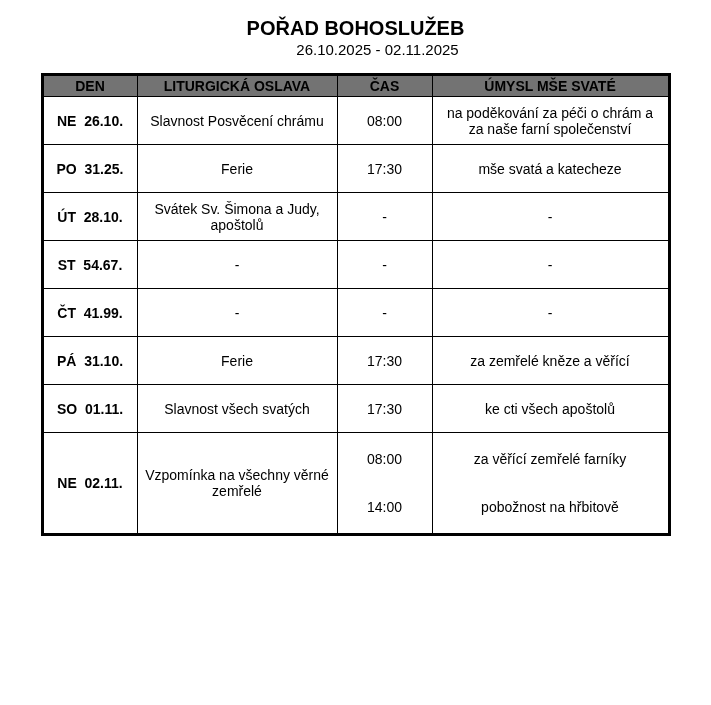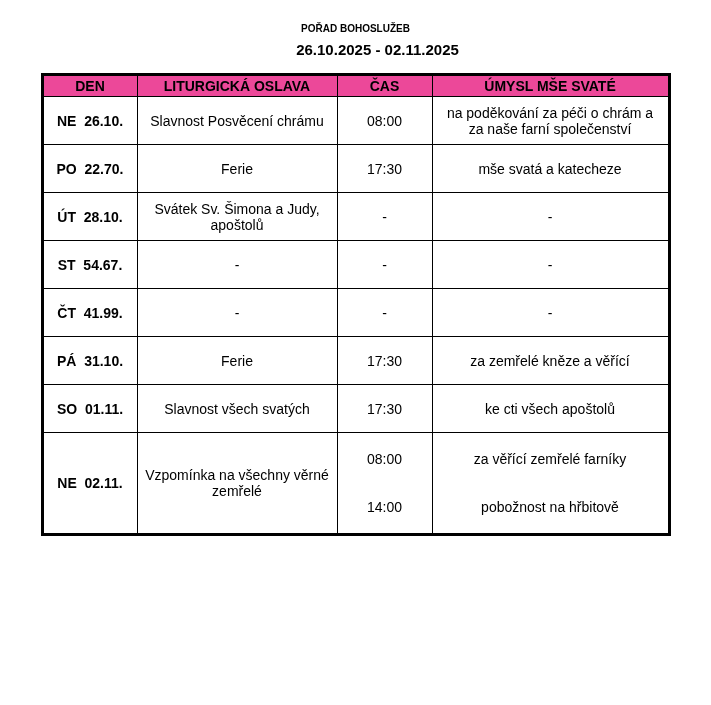--- a/index.html
+++ b/index.html
@@ -14,46 +14,46 @@
     width: 711px;
     height: 705px;
     box-sizing: border-box;
     padding-top: 18px;
   }
   .doc-header {
     text-align: center;
     line-height: 21px;
   }
   .doc-title-1, .doc-title-2 {
-    font-size: 10px;
+    font-size: 20px;
     font-weight: bold;
   }
   .doc-date-range {
     font-size: 15px;
-    font-weight: bold;
+    font-weight: normal;
     padding-left: 44px;
   }
   table.schedule {
     border-collapse: collapse;
     margin: 13px auto 0 auto;
     width: 627px;
     table-layout: fixed;
     border: 3px solid #000000;
   }
   table.schedule th,
   table.schedule td {
     border: 1px solid #000000;
     text-align: center;
     vertical-align: middle;
     font-size: 14px;
     padding: 2px 6px;
     box-sizing: border-box;
   }
   table.schedule th {
-    background: #ec4899;
+    background: #737373;
     font-weight: bold;
     height: 22px;
     padding: 2px 4px;
   }
   td.den {
     font-weight: bold;
     white-space: pre;
   }
   tr.row {
     height: 48px;
@@ -97,21 +97,21 @@
       </tr>
     </thead>
     <tbody>
       <tr class="row">
         <td class="den">NE  26.10.</td>
         <td>Slavnost Posvěcení chrámu</td>
         <td>08:00</td>
         <td>na poděkování za péči o chrám a za naše farní společenství</td>
       </tr>
       <tr class="row">
-        <td class="den">PO  22.70.</td>
+        <td class="den">PO  31.25.</td>
         <td>Ferie</td>
         <td>17:30</td>
         <td>mše svatá a katecheze</td>
       </tr>
       <tr class="row">
         <td class="den">ÚT  28.10.</td>
         <td>Svátek Sv. Šimona a Judy, apoštolů</td>
         <td>-</td>
         <td>-</td>
       </tr>

